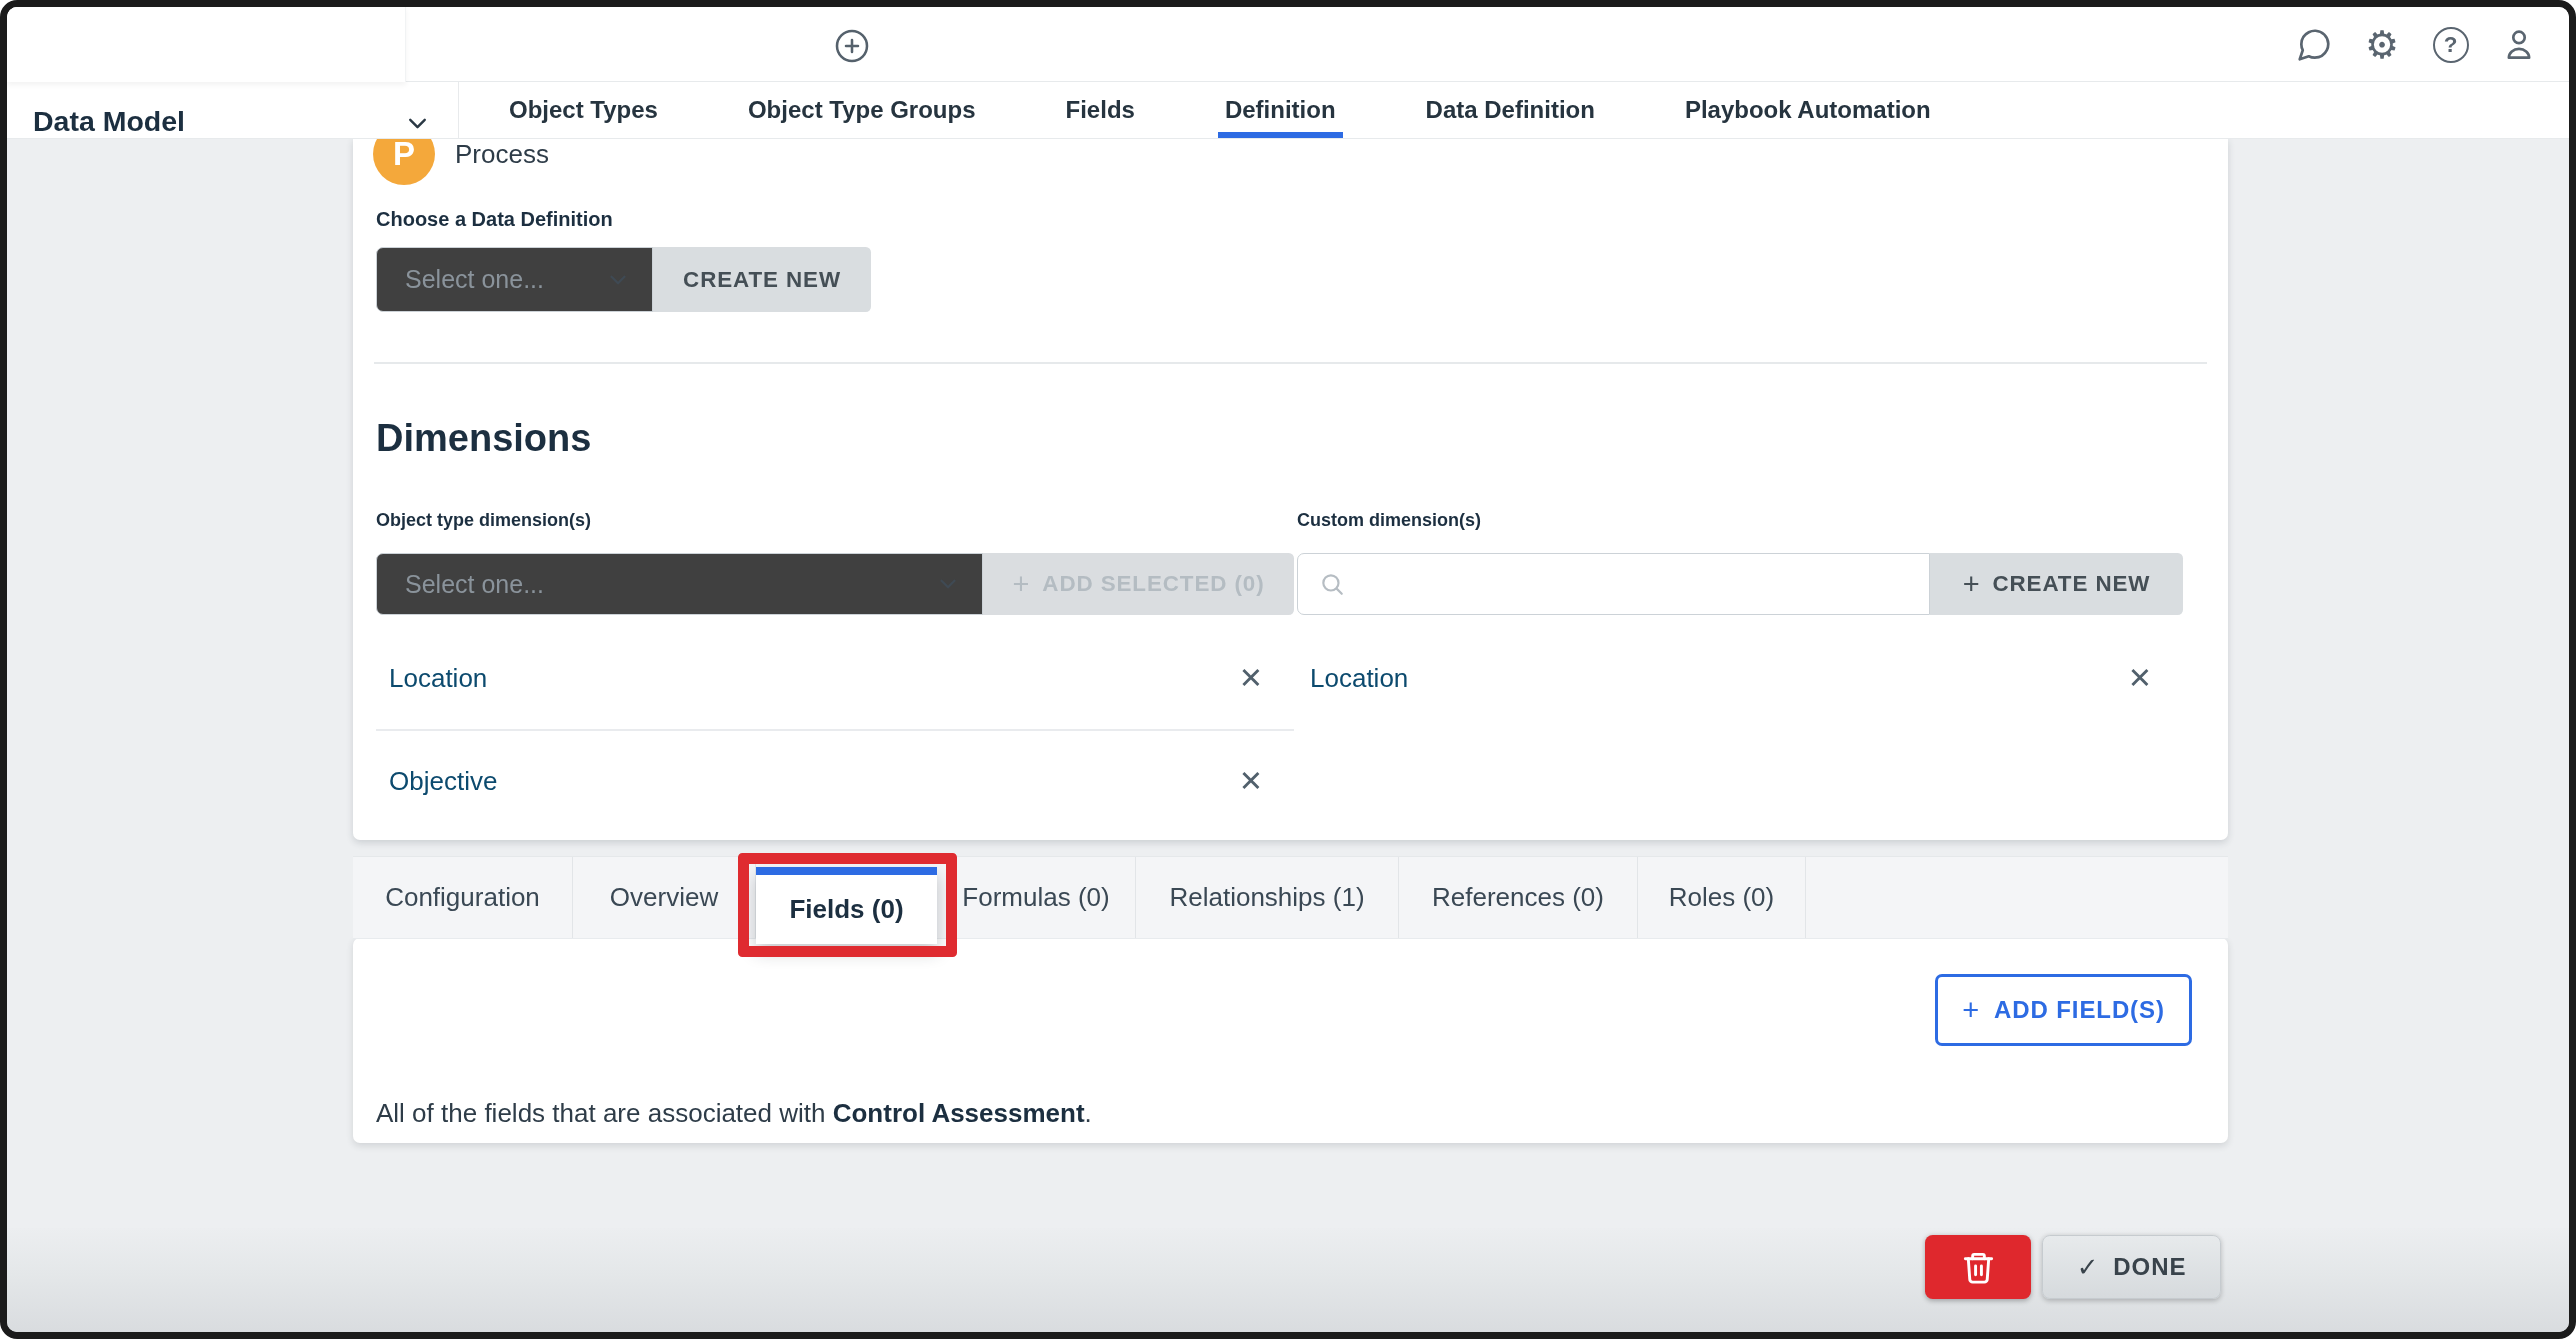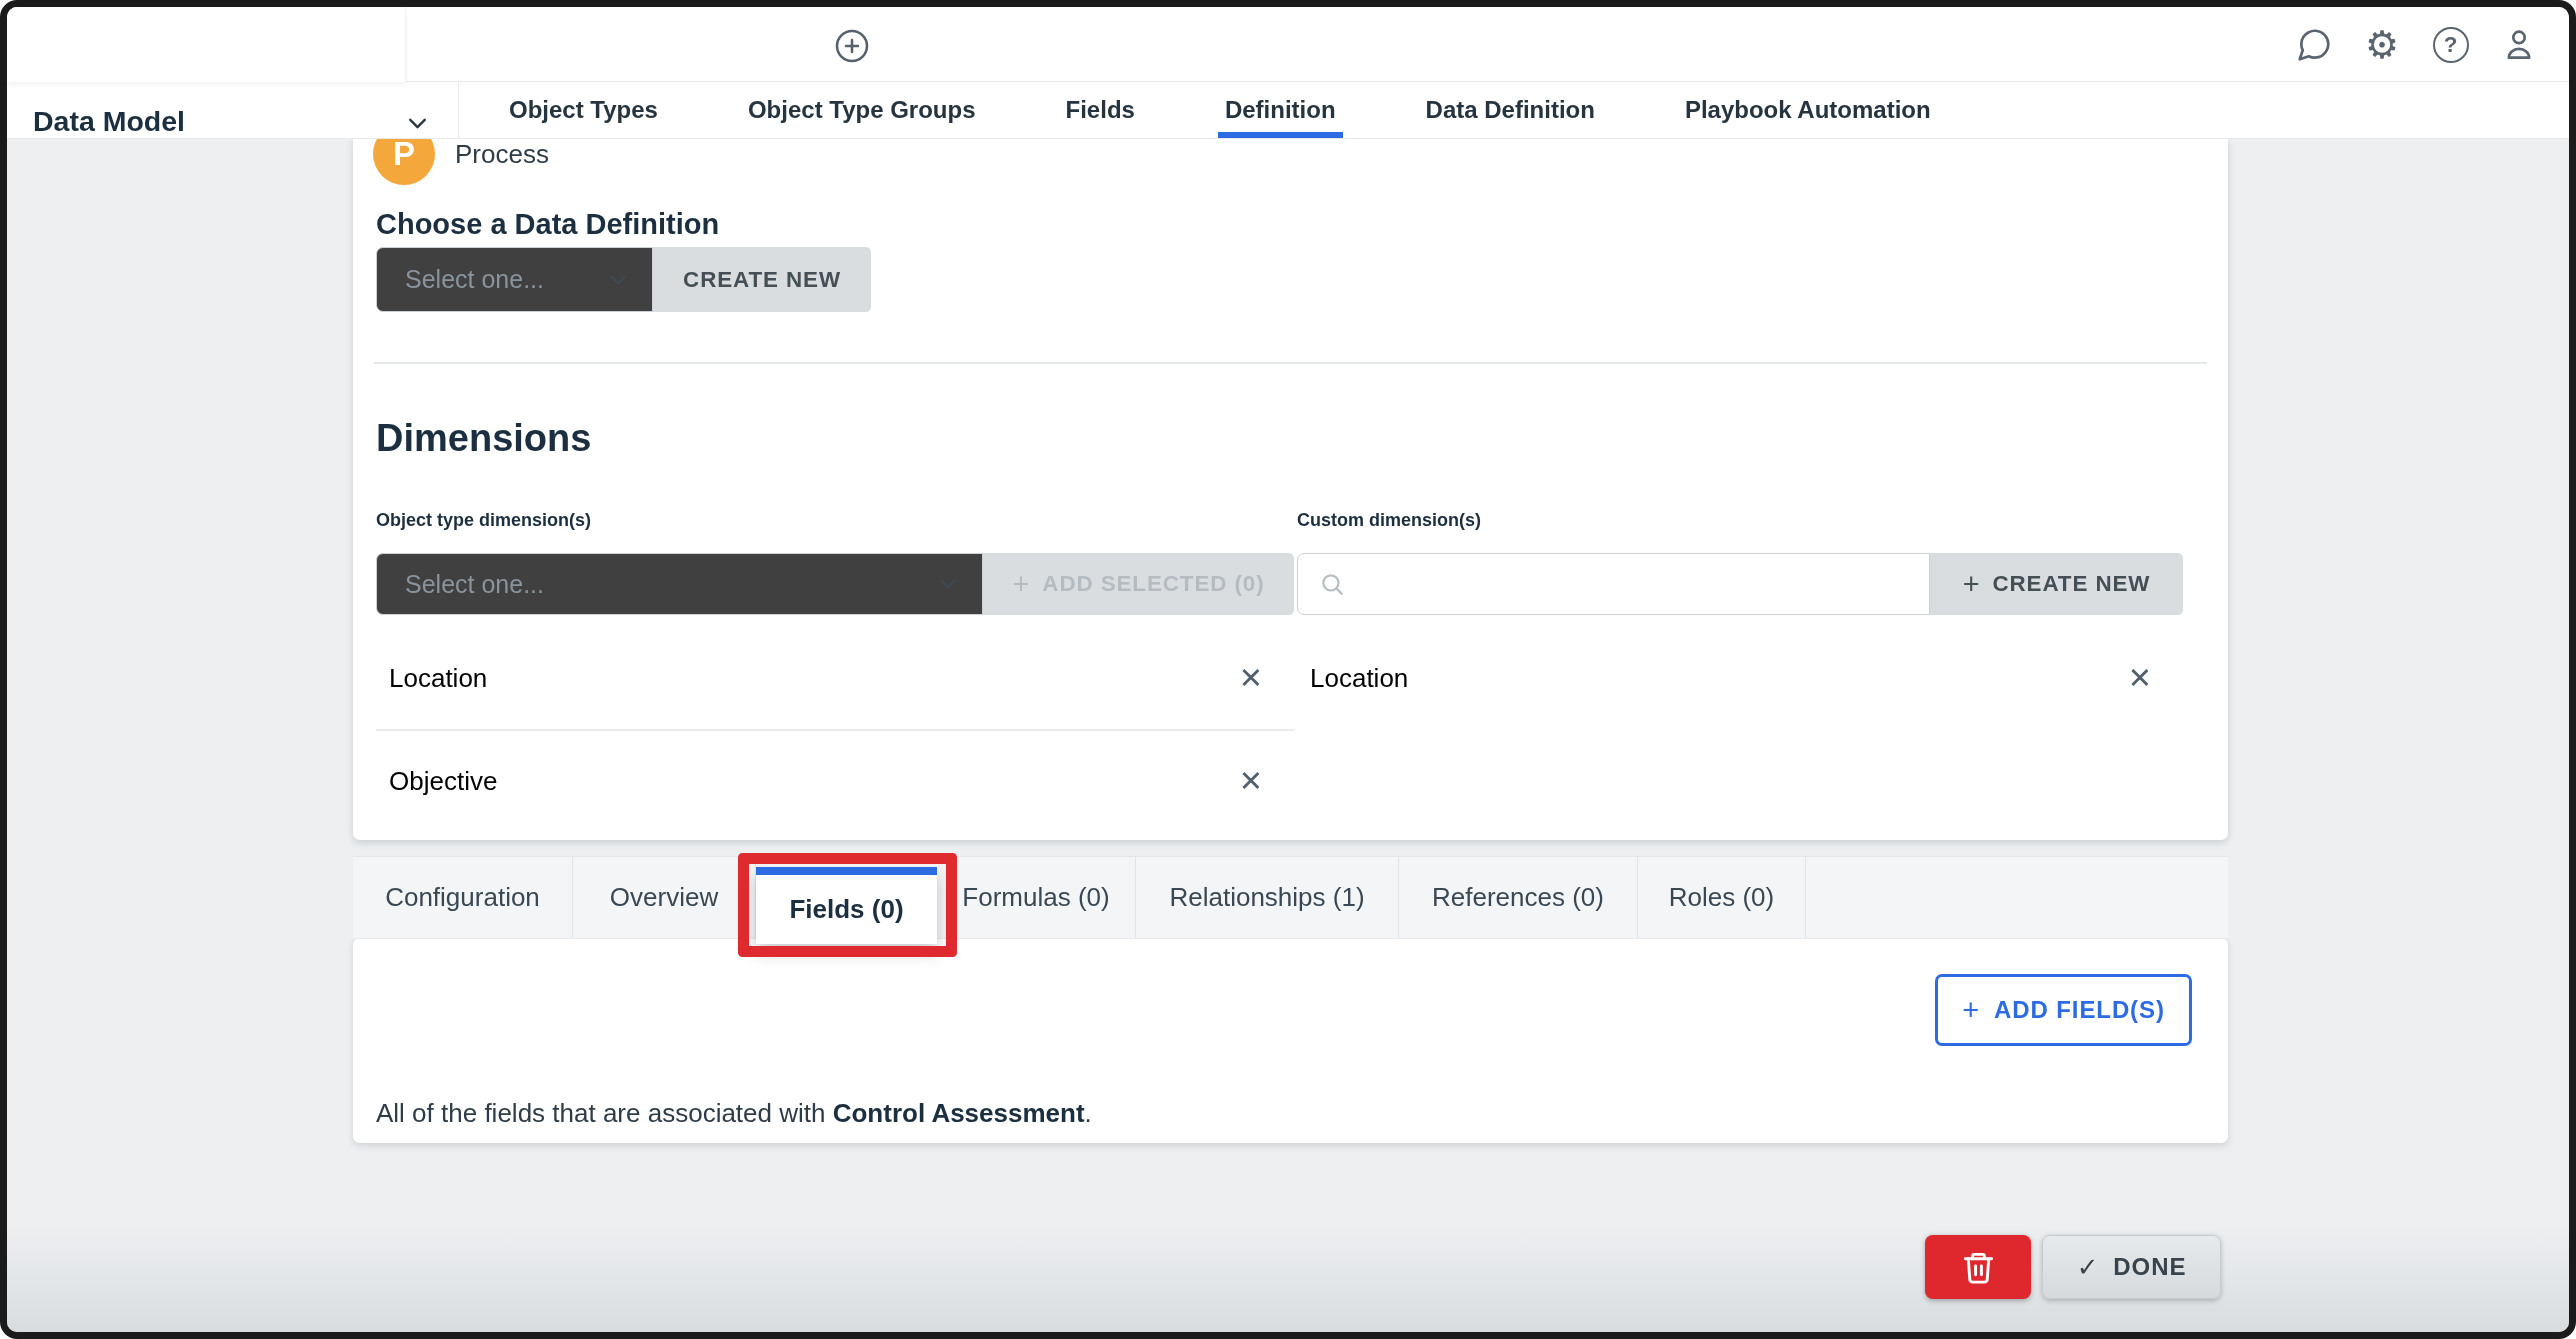--- a/index.html
+++ b/index.html
@@ -44,21 +44,21 @@
     color: #26343f; cursor: pointer; padding: 0 7px; text-decoration: none; }
   .nav-tab.active { font-weight: 700; box-shadow: inset 0 -6px 0 #2d6be3; }
 
   
   .card1 { position: absolute; left: 346px; top: 132px; width: 1875px; height: 701px;
     background: #fff; border-radius: 0 0 7px 7px; box-shadow: 0 2.6px 7.8px rgba(40,50,60,.16); z-index: 5; }
   .avatar { position: absolute; left: 20px; top: -16.4px; width: 62px; height: 62px; border-radius: 50%;
     background: #f4a83b; color: #fff; font-size: 33px; font-weight: 600; display: flex;
     align-items: center; justify-content: center; }
   .object-name { position: absolute; left: 102px; top: 0px; font-size: 26px; color: #2e3c48; }
-  .choose-label { position: absolute; left: 23px; top: 69px; font-size: 29px; font-weight: 700; color: #1c2f40; }
+  .choose-label { position: absolute; left: 23px; top: 69px; font-size: 20px; font-weight: 700; color: #1c2f40; }
   .dd-row { position: absolute; left: 23px; top: 108px; height: 65px; display: flex; }
   .select-box { height: 100%; border: 1.7px solid #ccd2d7; border-radius: 7px 0 0 7px; background: #404040;
     display: flex; align-items: center; padding: 0 21px 0 28px; cursor: pointer; }
   .select-box .ph { font-size: 25px; color: #8a939b; flex: 1; }
   .select-box svg { color: #3f4a54; flex: 0 0 auto; }
   .dd-select { width: 277px; }
   .btn-gray { height: 65px; border: none; background: #d9dde0; color: #454f56; font-size: 22.4px;
     font-weight: 600; letter-spacing: 0.9px; border-radius: 0 5.2px 5.2px 0; cursor: pointer;
     font-family: "Liberation Sans", sans-serif; }
   .dd-create { width: 218px; }
@@ -80,21 +80,21 @@
   .search-input svg { color: #b6bdc3; flex: 0 0 auto; }
   .search-input input { flex: 1; border: none; outline: none; font-size: 25px; color: #2e3c48;
     padding-left: 15.5px; background: transparent; font-family: "Liberation Sans", sans-serif; }
   .cd-create { width: 253px; border-radius: 0 5.2px 5.2px 0; display: inline-flex; align-items: center;
     justify-content: center; gap: 12px; height: 62px; }
   .plus-glyph { font-size: 29px; font-weight: 400; line-height: 1; }
   .dim-list { position: absolute; top: 488px; }
   .dim-list.left { left: 23px; width: 918px; }
   .dim-list.right { left: 944px; width: 886px; }
   .dim-item { height: 102px; display: flex; align-items: center; padding: 0 31px 0 13px; }
-  .dim-item-label { font-size: 26px; color: #000000; flex: 1; }
+  .dim-item-label { font-size: 26px; color: #0c4a6e; flex: 1; }
   .x-btn { background: none; border: none; cursor: pointer; font-size: 29px; color: #51606c;
     font-weight: 300; line-height: 1; font-family: "DejaVu Sans", sans-serif; }
   .dim-divider { height: 1.7px; background: #e9ebee; }
 
   
   .tabs-strip { position: absolute; left: 346px; top: 849px; width: 1875px; height: 83px;
     display: flex; background: #f4f5f7; border-top: 1.7px solid #e5e8ea; border-bottom: 1.7px solid #e8ebee;
     z-index: 6; }
   .dtab { display: flex; align-items: center; justify-content: center; font-size: 26px;
     color: #3a4854; border-right: 1.7px solid #e2e5e8; cursor: pointer; background: #f4f5f7; }

